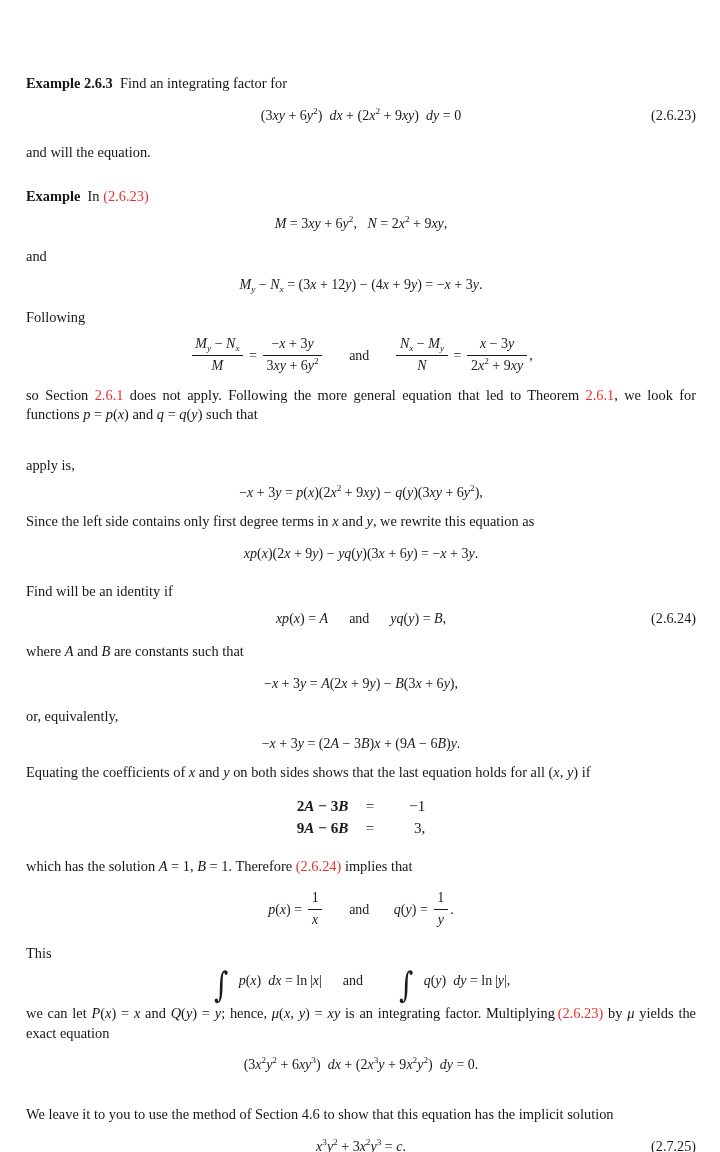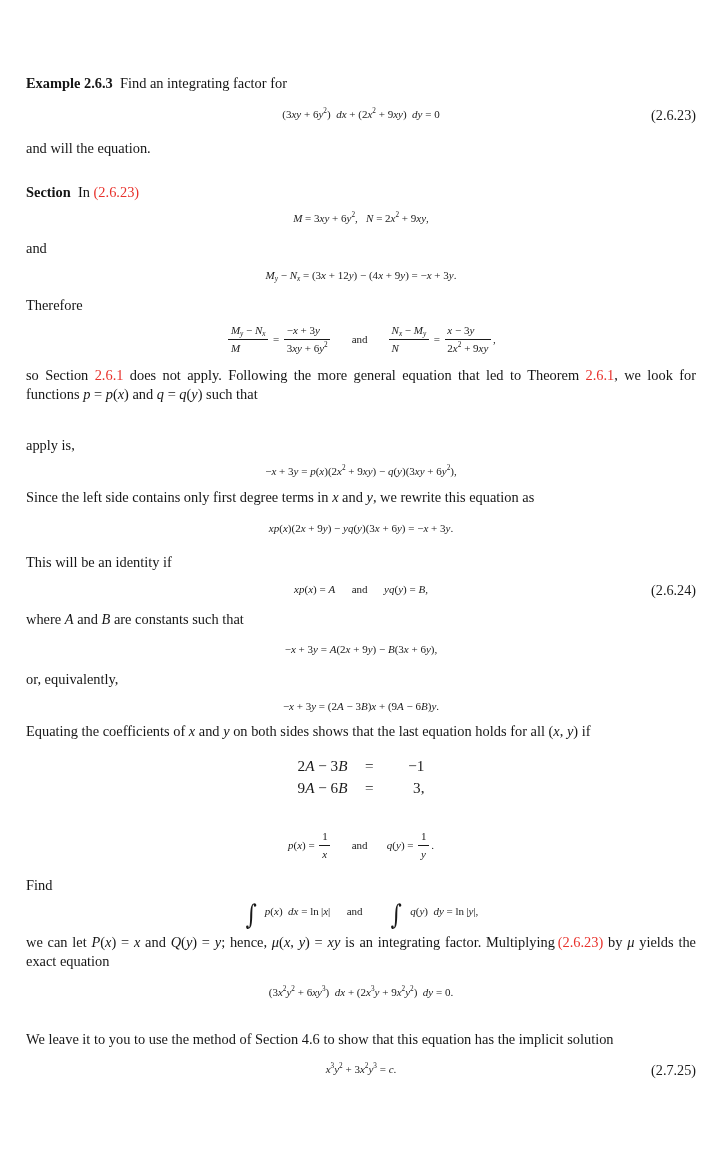--- a/index.html
+++ b/index.html
@@ -60,40 +60,40 @@
   }
 
   
   .eqrow {
     position: relative;
     display: block;
     width: 100%;
   }
   .eq {
     text-align: center;
-    font-size: 11px;
+    font-size: 14px;
     line-height: 1.35;
     white-space: nowrap;
   }
   .eqno {
     position: absolute;
     right: 0;
     top: 0;
     font-size: 14.2px;
     font-style: normal;
   }
   .sp { display: inline-block; width: 0.5em; }
   .spw { display: inline-block; width: 1.5em; }
   .spww { display: inline-block; width: 2.4em; }
 
   
   .frac {
     display: inline-block;
     vertical-align: middle;
-    text-align: left;
+    text-align: center;
     position: relative;
     top: -0.08em;
     margin: 0 0.18em;
   }
   .frac > .num {
     display: block;
     padding: 0 0.25em 1px 0.25em;
     border-bottom: 1.1px solid #1a1a1a;
   }
   .frac > .den {
@@ -115,21 +115,21 @@
   }
 
   
   .system {
     display: table;
     margin: 0 auto;
     font-size: 15.2px;
     line-height: 1.45;
   }
   .system .srow { display: table-row; }
-  .system .c-l { display: table-cell; text-align: right; padding-right: 0.7em;}
+  .system .c-l { display: table-cell; text-align: right; padding-right: 0.7em; font-weight: bold;}
   .system .c-m { display: table-cell; text-align: center; padding: 0 0.45em; }
   .system .c-r { display: table-cell; text-align: right; padding-left: 0.7em; min-width: 2.2em;}
 
   
   .gap-s  { height: 9px; }
   .gap-m  { height: 13px; }
   .gap-l  { height: 18px; }
   .gap-xl { height: 24px; }
   .gap-xxl{ height: 30px; }
 </style>
@@ -151,21 +151,21 @@
     <div class="eqno">(2.6.23)</div>
   </div>
 
   <div class="gap-l"></div>
 
   <p class="para nojust">and will the equation.</p>
 
   <div class="gap-xl"></div>
 
   <p class="para nojust">
-    <span class="lead">Section</span><span class="sp"></span><span>In </span><span class="ref">(2.6.23)</span>
+    <span class="lead">Example</span><span class="sp"></span><span>In </span><span class="ref">(2.6.23)</span>
   </p>
 
   <div class="gap-s"></div>
 
   <div class="eqrow">
     <div class="eq">
       <span class="m">M</span> = 3<span class="m">xy</span> + 6<span class="m">y</span><sup class="en">2</sup>,<span class="sp"></span> <span class="m">N</span> = 2<span class="m">x</span><sup class="en">2</sup> + 9<span class="m">xy</span>,
     </div>
   </div>
 
@@ -176,21 +176,21 @@
   <div class="gap-s"></div>
 
   <div class="eqrow">
     <div class="eq">
       <span class="m">M<sub class="s">y</sub></span> − <span class="m">N<sub class="s">x</sub></span> = (3<span class="m">x</span> + 12<span class="m">y</span>) − (4<span class="m">x</span> + 9<span class="m">y</span>) = −<span class="m">x</span> + 3<span class="m">y</span>.
     </div>
   </div>
 
   <div class="gap-m"></div>
 
-  <p class="para nojust">Therefore</p>
+  <p class="para nojust">Following</p>
 
   <div class="gap-s"></div>
 
   <div class="eqrow">
     <div class="eq">
       <span class="frac">
         <span class="num"><span class="m">M<sub class="s">y</sub></span> − <span class="m">N<sub class="s">x</sub></span></span>
         <span class="den"><span class="m">M</span></span>
       </span>
       =
@@ -242,21 +242,21 @@
   <div class="gap-m"></div>
 
   <div class="eqrow">
     <div class="eq">
       <span class="m">xp</span>(<span class="m">x</span>)(2<span class="m">x</span> + 9<span class="m">y</span>) − <span class="m">yq</span>(<span class="m">y</span>)(3<span class="m">x</span> + 6<span class="m">y</span>) = −<span class="m">x</span> + 3<span class="m">y</span>.
     </div>
   </div>
 
   <div class="gap-l"></div>
 
-  <p class="para nojust">This will be an identity if</p>
+  <p class="para nojust">Find will be an identity if</p>
 
   <div class="gap-s"></div>
 
   <div class="eqrow">
     <div class="eq">
       <span class="m">xp</span>(<span class="m">x</span>) = <span class="m">A</span><span class="spw"></span>and<span class="spw"></span><span class="m">yq</span>(<span class="m">y</span>) = <span class="m">B</span>,
     </div>
     <div class="eqno">(2.6.24)</div>
   </div>
 
@@ -304,20 +304,23 @@
       <div class="srow">
         <span class="c-l">9<span class="m">A</span> − 6<span class="m">B</span></span>
         <span class="c-m">=</span>
         <span class="c-r">3,</span>
       </div>
     </div>
   </div>
 
   <div class="gap-l"></div>
 
+  <p class="para nojust">
+    which has the solution <span class="m">A</span> = 1, <span class="m">B</span> = 1. Therefore <span class="ref">(2.6.24)</span> implies that
+  </p>
 
   <div class="gap-m"></div>
 
   <div class="eqrow">
     <div class="eq">
       <span class="m">p</span>(<span class="m">x</span>) =
       <span class="frac">
         <span class="num">1</span>
         <span class="den"><span class="m">x</span></span>
       </span>
@@ -325,21 +328,21 @@
       <span class="m">q</span>(<span class="m">y</span>) =
       <span class="frac">
         <span class="num">1</span>
         <span class="den"><span class="m">y</span></span>
       </span>.
     </div>
   </div>
 
   <div class="gap-m"></div>
 
-  <p class="para nojust">Find</p>
+  <p class="para nojust">This</p>
 
   <div class="gap-s"></div>
 
   <div class="eqrow">
     <div class="eq">
       <span class="intsym">∫</span><span class="sp"></span><span class="m">p</span>(<span class="m">x</span>)<span class="sp"></span><span class="m">dx</span> = <span class="up">ln</span> |<span class="m">x</span>|<span class="spw"></span>and<span class="spww"></span><span class="intsym">∫</span><span class="sp"></span><span class="m">q</span>(<span class="m">y</span>)<span class="sp"></span><span class="m">dy</span> = <span class="up">ln</span> |<span class="m">y</span>|,
     </div>
   </div>
 
   <div class="gap-m"></div>

